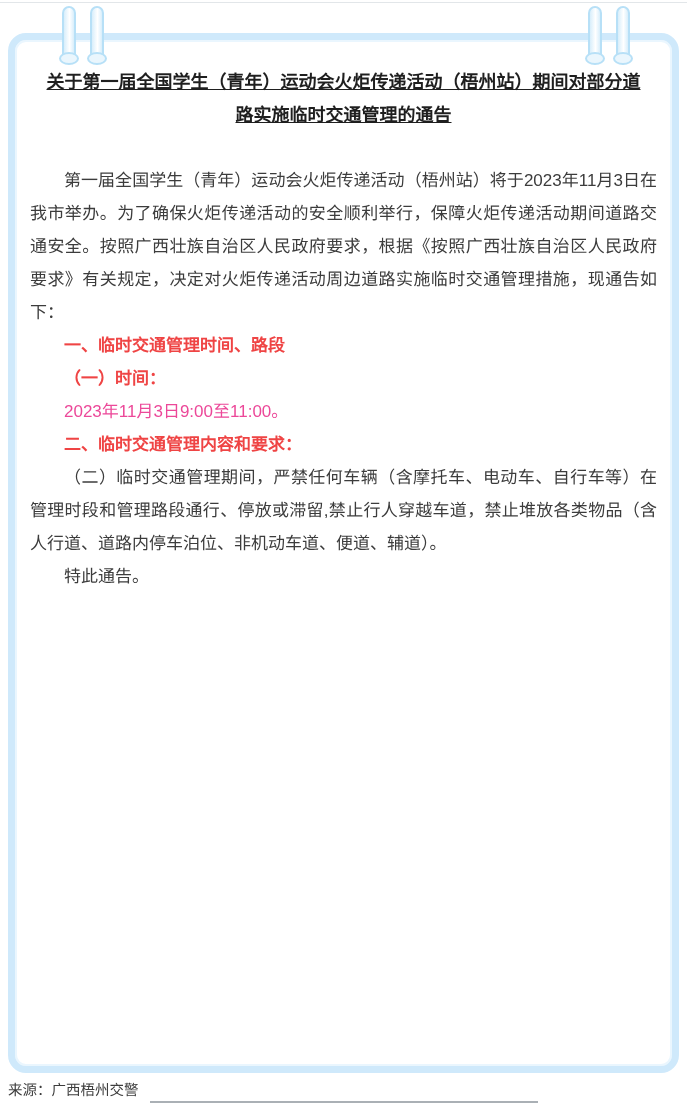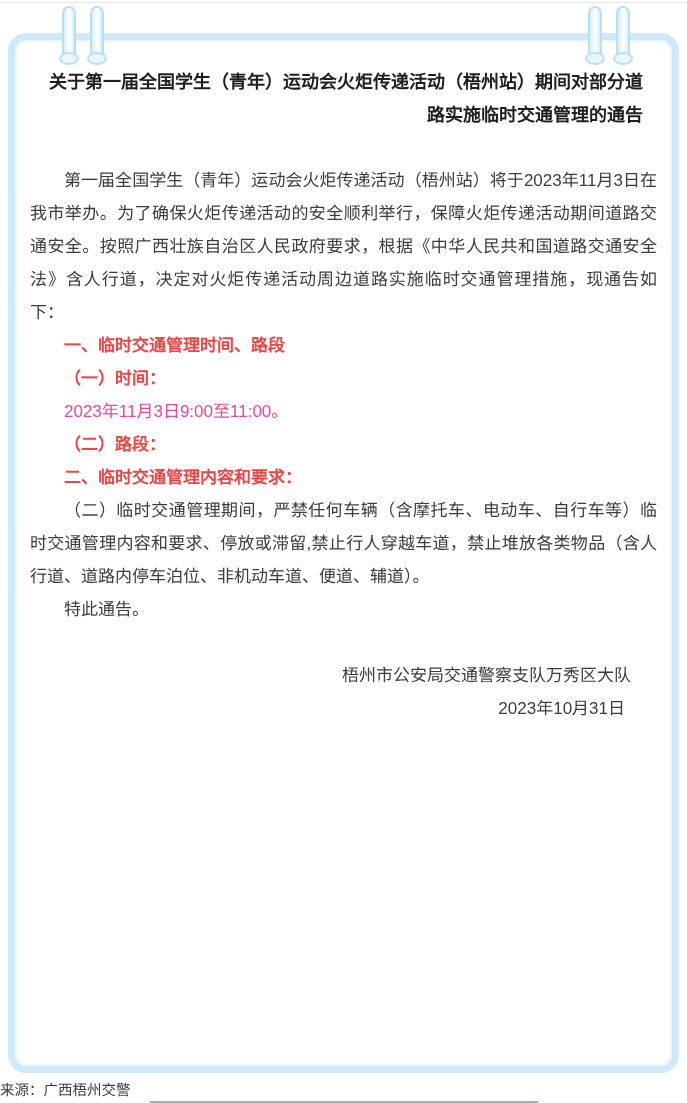--- a/index.html
+++ b/index.html
@@ -41,38 +41,39 @@
   .pin.p1{left:62px;} .pin.p2{left:90px;}
   .pin.p3{left:588px;} .pin.p4{left:616px;}
 
   .card-inner{
     box-sizing:border-box;
     padding:26px 15px 0 15px;
     color:#383838;
   }
   .doc-title{
     font-size:18px;font-weight:bold;color:#1f1f1f;
-    line-height:33px;text-align:right;
+    line-height:33px;text-align:center;
     margin:0 14px 32px 14px;
+    text-decoration:underline;
   }
   .para{
     margin:0;font-size:17px;line-height:33px;
     text-indent:2em;color:#3c3c3c;text-align:justify;
   }
   .para.bold{font-weight:bold;color:#ef4444;}
   .para.red{color:#ec4899;}
   .signature{
     margin-top:33px;
     text-align:right;
     padding-right:26px;
     font-size:17px;line-height:33px;color:#3c3c3c;
   }
   .signature .sig-date{padding-right:6px;}
   .source-line{
-    position:absolute;left:0;top:1081px;
+    position:absolute;left:8px;top:1081px;
     font-size:14.5px;color:#3d3d3d;line-height:18px;
     z-index:2;
   }
   .bottom-divider{
     position:absolute;bottom:0;left:50%;transform:translateX(-50%);
     width:388px;height:2px;background:#aab0b5;
   }
 </style>
 </head>
 <body>
@@ -82,34 +83,29 @@
 <div class="pin p1"></div>
 <div class="pin p2"></div>
 <div class="pin p3"></div>
 <div class="pin p4"></div>
 
 <div class="card">
   <div class="card-inner">
 
     <h1 class="doc-title">关于第一届全国学生（青年）运动会火炬传递活动（梧州站）期间对部分道路实施临时交通管理的通告</h1>
 
-    <p class="para">第一届全国学生（青年）运动会火炬传递活动（梧州站）将于2023年11月3日在我市举办。为了确保火炬传递活动的安全顺利举行，保障火炬传递活动期间道路交通安全。按照广西壮族自治区人民政府要求，根据《中华人民共和国道路交通安全法》含人行道，决定对火炬传递活动周边道路实施临时交通管理措施，现通告如下：</p>
+    <p class="para">第一届全国学生（青年）运动会火炬传递活动（梧州站）将于2023年11月3日在我市举办。为了确保火炬传递活动的安全顺利举行，保障火炬传递活动期间道路交通安全。按照广西壮族自治区人民政府要求，根据《按照广西壮族自治区人民政府要求》有关规定，决定对火炬传递活动周边道路实施临时交通管理措施，现通告如下：</p>
 
     <p class="para bold">一、临时交通管理时间、路段</p>
     <p class="para bold">（一）时间：</p>
     <p class="para red">2023年11月3日9:00至11:00。</p>
-    <p class="para bold">（二）路段：</p>
 
     <p class="para bold">二、临时交通管理内容和要求：</p>
-    <p class="para">（二）临时交通管理期间，严禁任何车辆（含摩托车、电动车、自行车等）临时交通管理内容和要求、停放或滞留,禁止行人穿越车道，禁止堆放各类物品（含人行道、道路内停车泊位、非机动车道、便道、辅道）。</p>
+    <p class="para">（二）临时交通管理期间，严禁任何车辆（含摩托车、电动车、自行车等）在管理时段和管理路段通行、停放或滞留,禁止行人穿越车道，禁止堆放各类物品（含人行道、道路内停车泊位、非机动车道、便道、辅道）。</p>
 
     <p class="para">特此通告。</p>
 
-    <div class="signature">
-      <div class="sig-issuer">梧州市公安局交通警察支队万秀区大队</div>
-      <div class="sig-date">2023年10月31日</div>
-    </div>
 
   </div>
 </div>
 
 <div class="source-line">来源：广西梧州交警</div>
 <div class="bottom-divider"></div>
 
 </body></html>

